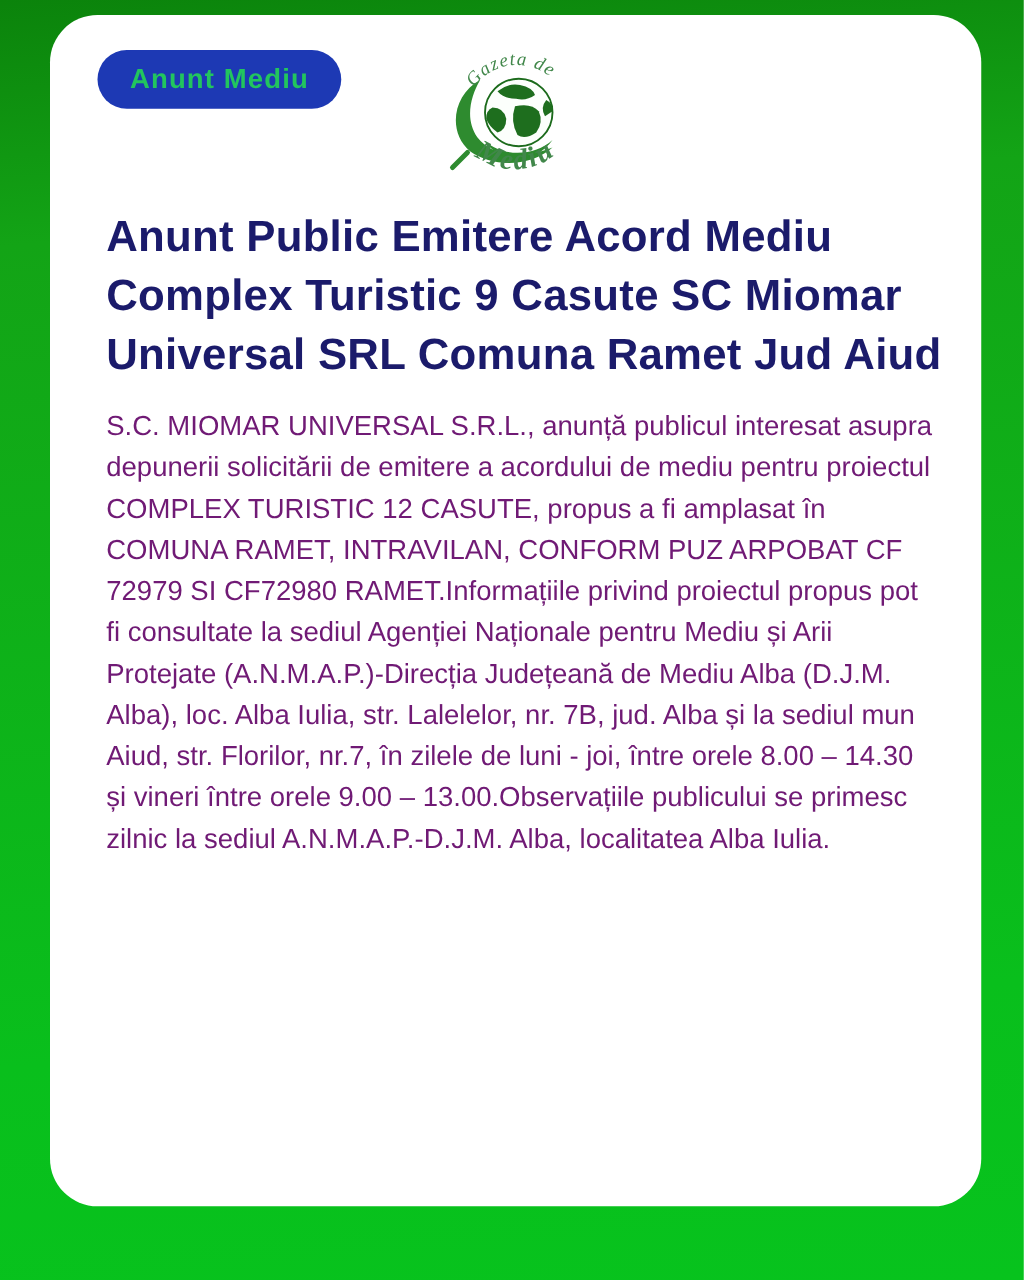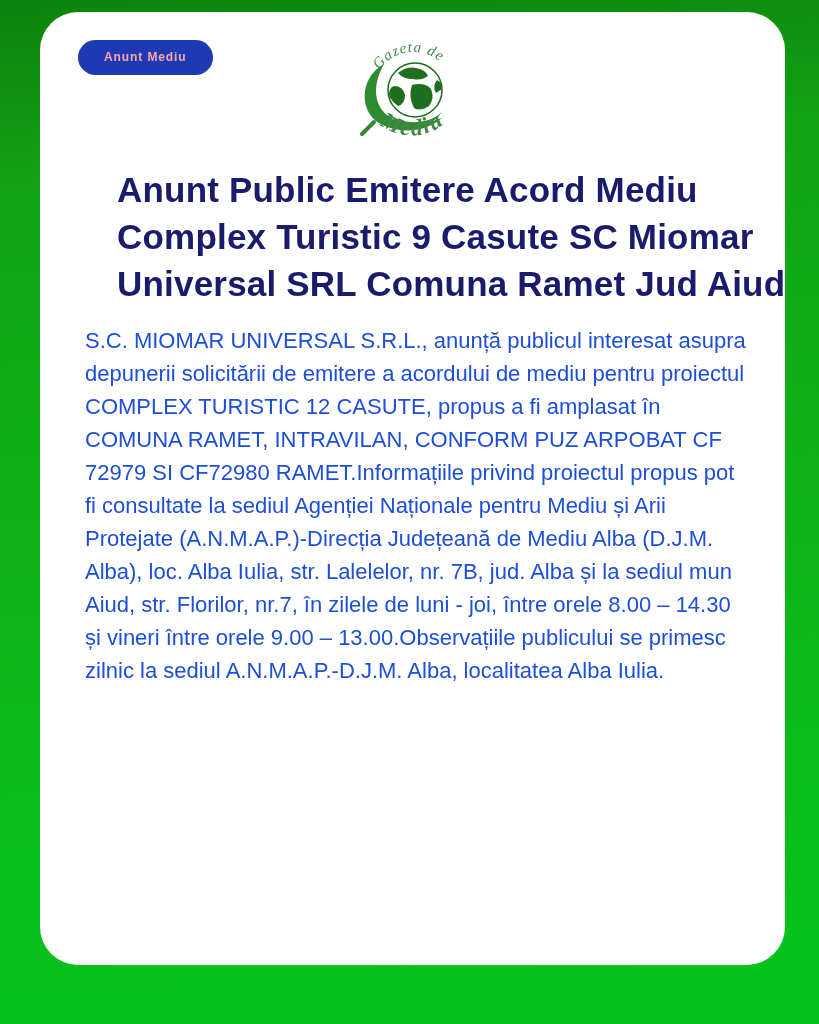--- a/index.html
+++ b/index.html
@@ -24,22 +24,22 @@
     width: 745px;
     height: 953px;
     background: #ffffff;
     border-radius: 38px;
   }
   .badge {
     position: absolute;
     left: 38px;
     top: 28px;
     background: #1d39b4;
-    color: #fca5a5;
-    font-size: 12px;
+    color: #22c55e;
+    font-size: 22px;
     font-weight: 600;
     letter-spacing: 0.9px;
     padding: 10px 26px 11px 26px;
     border-radius: 26px;
     border: none;
     cursor: pointer;
     font-family: "Liberation Sans", sans-serif;
   }
   .logo {
     position: absolute;
@@ -57,28 +57,27 @@
   .title {
     position: absolute;
     left: 45px;
     top: 131px;
     width: 670px;
     color: #1b1b6b;
     font-size: 35px;
     line-height: 47px;
     font-weight: 800;
     letter-spacing: 0.2px;
-    margin-left: 32px;
   }
   .body-text {
     position: absolute;
     left: 45px;
     top: 290px;
     width: 664px;
-    color: #1d4ed8;
+    color: #701a75;
     font-size: 22px;
     line-height: 33px;
     font-weight: 400;
   }
 </style>
 </head>
 <body>
 
 <div class="page-bg">
   <div class="card">

